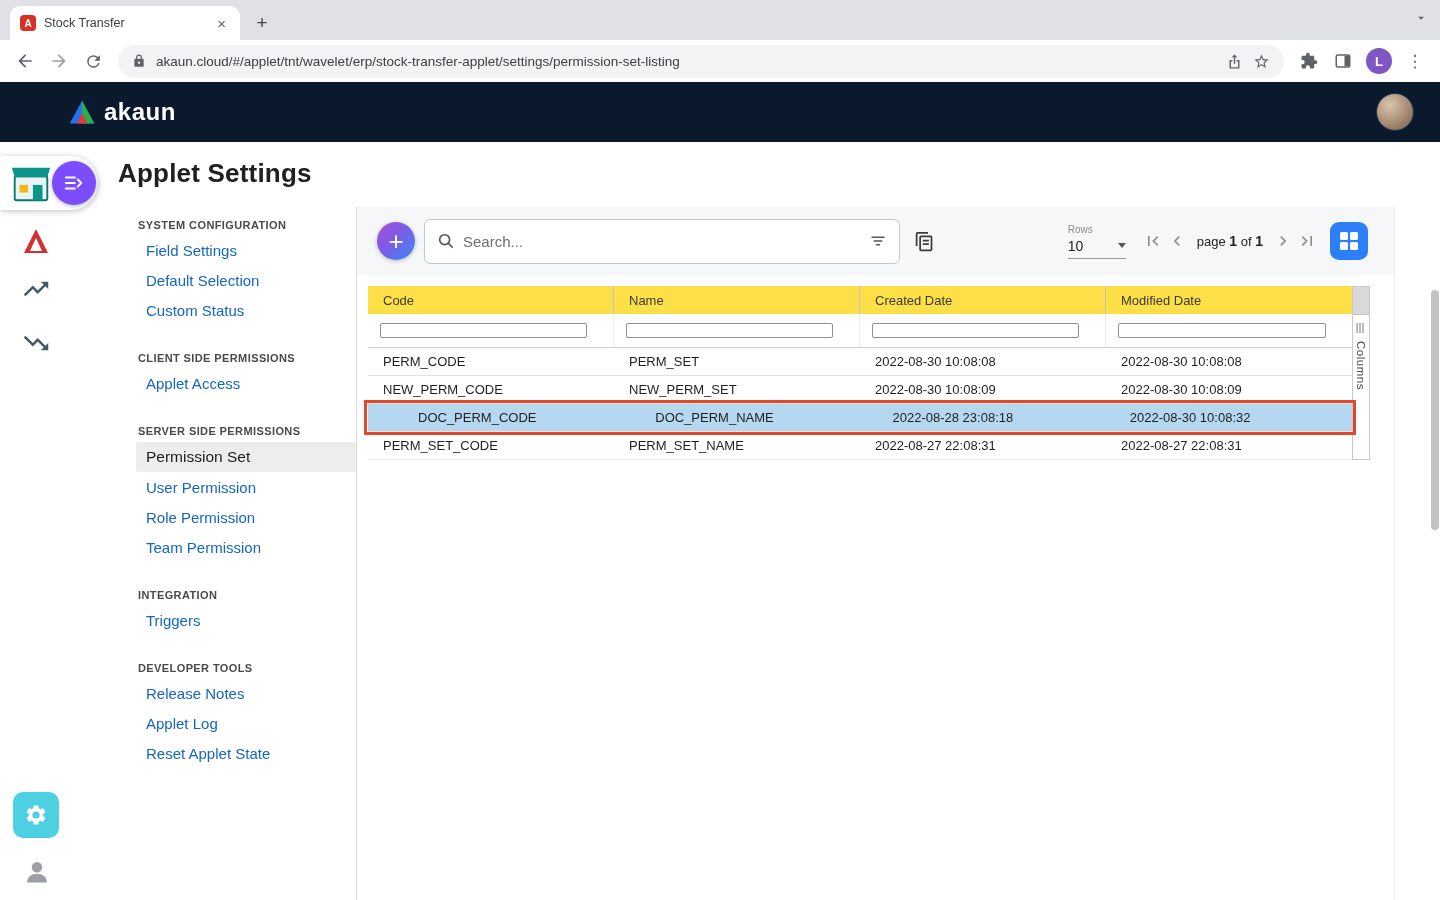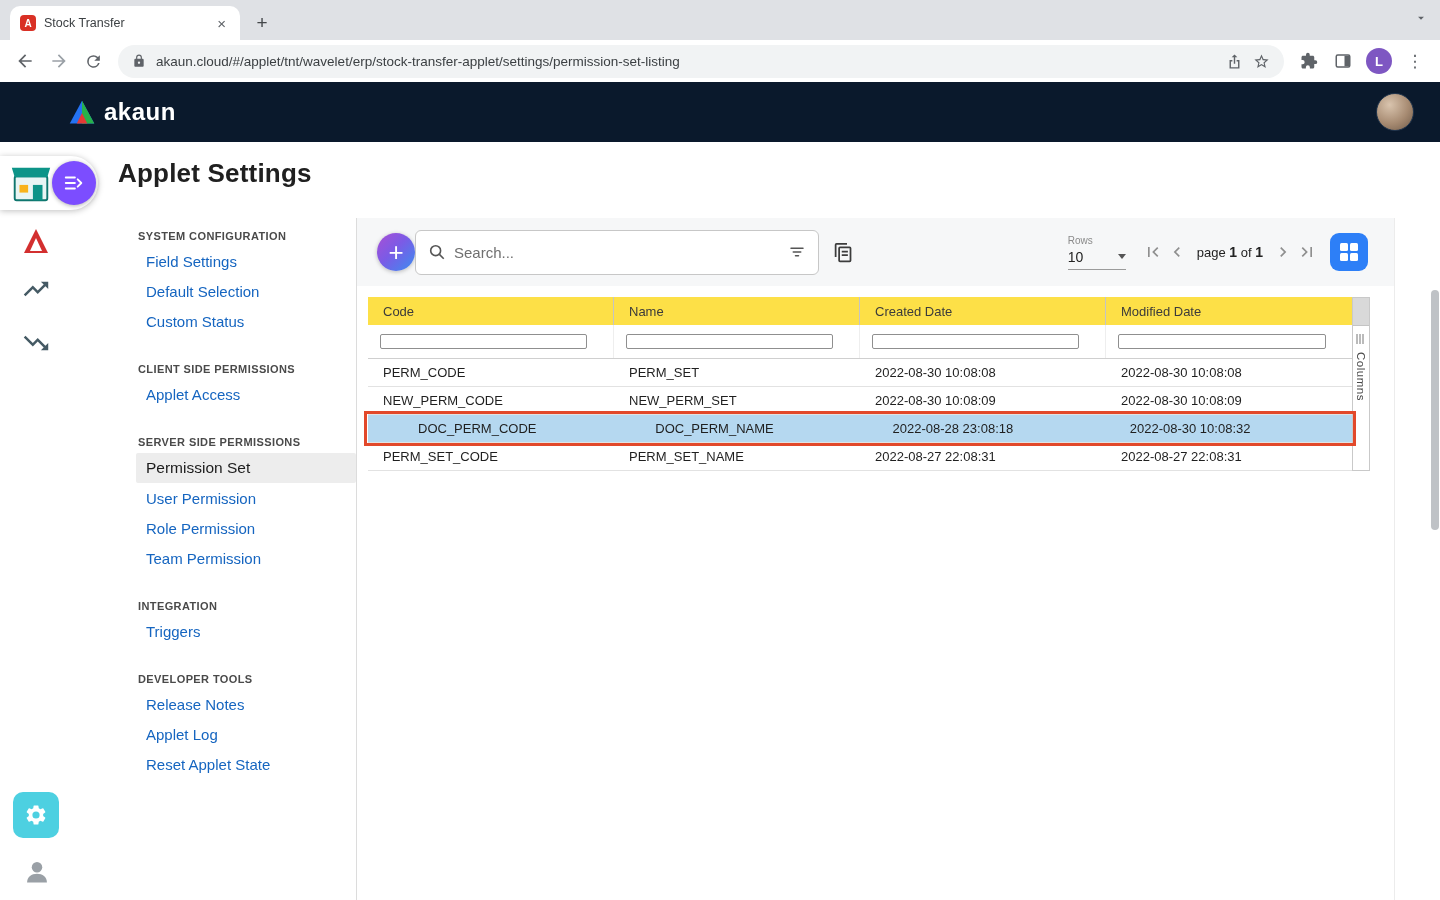--- a/index.html
+++ b/index.html
@@ -35,39 +35,39 @@
   
   .app-body { position: relative; height: 758px; background: #fff; }
   .icon-rail { position: absolute; left: 0; top: 0; width: 75px; height: 100%; background: #fff; z-index: 5; }
   .rail-pill { position: absolute; left: 0; top: 14px; width: 98px; height: 54px; background: #fff; border-radius: 0 27px 27px 0; box-shadow: 0 1px 6px rgba(0,0,0,.25); }
   .applet-icon { position: absolute; left: 8px; top: 18px; width: 46px; height: 46px; cursor: pointer; }
   .rail-toggle { position: absolute; left: 52px; top: 19px; width: 44px; height: 44px; border-radius: 50%; background: #7c4dff; display: flex; align-items: center; justify-content: center; cursor: pointer; box-shadow: 0 1px 4px rgba(0,0,0,.3); }
   .rail-ic { position: absolute; cursor: pointer; }
   .gear-btn { position: absolute; left: 13px; top: 650px; width: 46px; height: 46px; border: none; border-radius: 10px; background: #4dd0e1; display: flex; align-items: center; justify-content: center; cursor: pointer; }
   .person { position: absolute; left: 23px; top: 716px; cursor: pointer; }
 
-  .content { margin-left: 75px; height: 100%; display: flex; flex-direction: column; gap: 11px; }
+  .content { margin-left: 75px; height: 100%; display: flex; flex-direction: column; }
   .page-title { margin: 16px 0 0 43px; font-size: 26px; font-weight: bold; color: #202020; letter-spacing: .2px; }
   .layout { flex: 1; display: flex; margin-top: 18px; padding-right: 45px; min-height: 0; }
 
   
   .settings-nav { width: 281px; flex: none; padding: 10px 0 0 61px; }
   .nav-heading { font-size: 11px; font-weight: bold; color: #4a4a4a; letter-spacing: .4px; margin: 27px 0 5px 2px; }
   .nav-section:first-child .nav-heading { margin-top: 2px; }
   .nav-item { font-size: 15px; color: #1565c0; padding: 6px 10px; margin: 1px 0; cursor: pointer; border-radius: 2px; }
   .nav-item.active { color: #1c1c1c; background: #ededed; font-size: 15.5px; }
   .v-divider { width: 1px; background: #dcdcdc; flex: none; }
 
   
   .main { flex: 1; min-width: 0; border-right: 1px solid #ececec; }
   .toolbar { height: 68px; background: #f6f7f8; display: flex; align-items: center; padding: 0 26px 0 20px; }
   .plus-btn { width: 38px; height: 38px; border: none; border-radius: 50%; flex: none;
       background: linear-gradient(135deg, #a94fd4 0%, #7b5be6 45%, #3b8df0 100%);
       color: #fff; font-size: 26px; line-height: 36px; cursor: pointer; box-shadow: 0 1px 4px rgba(0,0,0,.25); }
-  .search-box { width: 404px; height: 45px; background: #fff; border: 1px solid #c7c7c7; border-radius: 6px; display: flex; align-items: center; padding: 0 12px; gap: 8px; }
+  .search-box { margin-left: 9px; width: 476px; height: 45px; background: #fff; border: 1px solid #c7c7c7; border-radius: 6px; display: flex; align-items: center; padding: 0 12px; gap: 8px; }
   .search-box input { flex: 1; border: none; outline: none; font-size: 15px; color: #333; background: transparent; font-family: "Liberation Sans", sans-serif; }
   .search-box input::placeholder { color: #6f6f6f; }
   .copy-btn { margin-left: 14px; display: flex; align-items: center; cursor: pointer; }
   .spacer { flex: 1; }
   .rows-block { display: flex; flex-direction: column; width: 58px; margin-right: 16px; flex: none; }
   .rows-label { font-size: 10px; color: #8a8a8a; margin-bottom: 3px; }
   .rows-select { display: flex; align-items: center; justify-content: space-between; border-bottom: 1px solid #9b9b9b; padding-bottom: 4px; font-size: 14px; color: #222; cursor: pointer; }
   .caret { width: 0; height: 0; border-left: 4px solid transparent; border-right: 4px solid transparent; border-top: 5px solid #555; }
   .pagination { display: flex; align-items: center; gap: 1px; margin-right: 12px; flex: none; }
   .pg-btn { width: 23px; height: 23px; display: flex; align-items: center; justify-content: center; cursor: pointer; }

